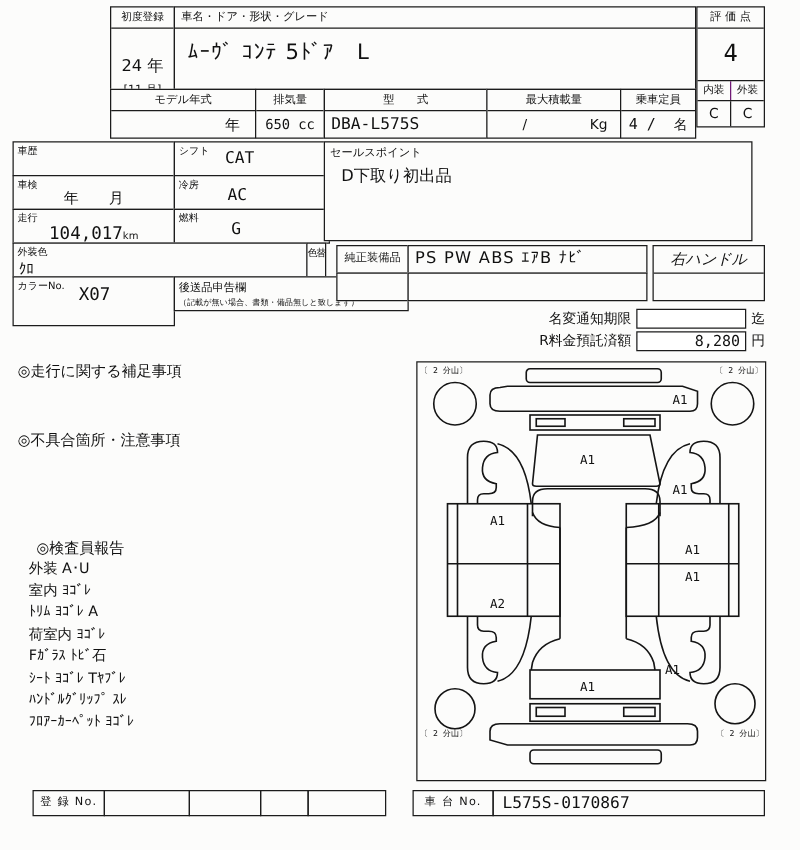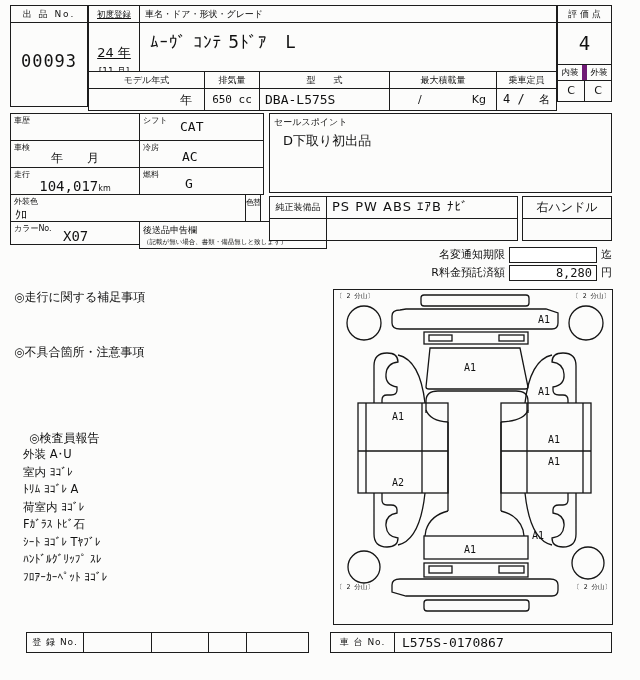--- a/index.html
+++ b/index.html
@@ -19,26 +19,22 @@
   .flexrow { display:flex; align-items:center; justify-content:flex-end; gap:4px; }
   .nlabel { font-size:11px; white-space:nowrap; }
   .nbox { width:88px; height:16px; border:1px solid #1c1c1c; background:#fff; font-size:12px; line-height:14px; text-align:right; padding-right:4px; }
   svg text { font-family:"DejaVu Sans Mono", "Liberation Mono", monospace; fill:#111; }
 </style>
 </head>
 <body>
 
 <div class="page">
 
-  <div class="box" style="left:10px; top:5px; width:78px; height:102px;">
-    <div class="clabel" style="letter-spacing:2px;">出 品 No.</div>
-    <div class="mono" style="text-align:center; font-size:17px; margin-top:28px; letter-spacing:1px;">00093</div>
-  </div>
-
-  <div class="box" style="left:88px; top:5px; width:52px; height:70px;text-decoration:underline;">
+
+  <div class="box" style="left:88px; top:5px; width:52px; height:70px;">
     <div class="clabel" style="font-size:8.5px;">初度登録</div>
     <div style="text-align:center; font-size:13px; margin-top:21px;">24 年</div>
     <div style="text-align:center; font-size:9px; margin-top:3px;">[11 月]</div>
   </div>
 
   <div class="box" style="left:139px; top:5px; width:418px; height:67px;">
     <div class="clabel" style="text-align:left; padding-left:5px;">車名・ドア・形状・グレード</div>
     <div style="font-size:17px; padding:9px 0 0 10px; white-space:nowrap; letter-spacing:1px;">ﾑｰｳﾞ ｺﾝﾃ 5ﾄﾞｱ　L</div>
   </div>
 
@@ -66,21 +62,21 @@
     <div style="display:flex; justify-content:space-between; font-size:12px; padding:3px 6px 0 6px;">
       <span class="mono" style="font-size:12px;">4 /</span>
       <span style="font-size:11px;">名</span>
     </div>
   </div>
 
   <div class="box" style="left:557px; top:5px; width:55px; height:97px;">
     <div class="clabel">評 価 点</div>
     <div style="height:42px; border-bottom:1px solid #1c1c1c; text-align:center; font-size:19px; line-height:40px;" class="mono">4</div>
     <div style="display:flex; height:16px; border-bottom:1px solid #1c1c1c;">
-      <div style="flex:1; border-right:5px solid #701a75; font-size:8.5px; text-align:center; line-height:15px;">内装</div>
+      <div style="flex:1; border-right:1px solid #701a75; font-size:8.5px; text-align:center; line-height:15px;">内装</div>
       <div style="flex:1; font-size:8.5px; text-align:center; line-height:15px;">外装</div>
     </div>
     <div style="display:flex; height:20px;">
       <div style="flex:1; border-right:1px solid #1c1c1c; font-size:11px; text-align:center; line-height:19px;">C</div>
       <div style="flex:1; font-size:11px; text-align:center; line-height:19px;">C</div>
     </div>
   </div>
 
   <div class="box" style="left:10px; top:113px; width:130px; height:28px;">
     <span class="slabel">車歴</span>
@@ -107,42 +103,42 @@
     <span class="slabel">燃料</span>
     <div class="mono" style="font-size:13px; position:absolute; left:45px; top:8px;">G</div>
   </div>
   <div class="box" style="left:10px; top:194px; width:236px; height:28px;">
     <span class="slabel">外装色</span>
     <div style="font-size:12px; position:absolute; left:4px; top:13px;">ｸﾛ</div>
   </div>
   <div class="box" style="left:245px; top:194px; width:16px; height:28px;">
     <div style="font-size:8px; text-align:center; margin-top:2px; letter-spacing:-1px;">色替</div>
   </div>
-  <div class="box" style="left:10px; top:221px; width:130px; height:24px;">
+  <div class="box" style="left:10px; top:221px; width:130px; height:40px;">
     <span class="slabel">カラーNo.</span>
     <div class="mono" style="font-size:14px; position:absolute; left:52px; top:6px;">X07</div>
   </div>
   <div class="box" style="left:139px; top:221px; width:188px; height:28px;">
     <div style="font-size:9px; padding:2px 0 0 3px;">後送品申告欄</div>
     <div style="font-size:6.5px; padding:1px 0 0 3px; white-space:nowrap;">（記載が無い場合、書類・備品無しと致します）</div>
   </div>
 
-  <div class="box" style="left:269px; top:113px; width:343px; height:80px;">
+  <div class="box" style="left:259px; top:113px; width:343px; height:80px;">
     <div style="font-size:9px; padding:2px 0 0 4px;">セールスポイント</div>
     <div style="font-size:13px; padding:3px 0 0 13px;">D下取り初出品</div>
   </div>
   <div class="box" style="left:269px; top:196px; width:58px; height:23px;">
     <div style="font-size:9px; text-align:center; line-height:21px;">純正装備品</div>
   </div>
   <div class="box" style="left:326px; top:196px; width:192px; height:23px;">
     <div style="font-size:13px; padding:2px 0 0 5px; letter-spacing:1px; white-space:nowrap;">PS PW ABS ｴｱB ﾅﾋﾞ</div>
   </div>
   <div class="box" style="left:269px; top:218px; width:58px; height:23px;"></div>
   <div class="box" style="left:326px; top:218px; width:192px; height:23px;"></div>
-  <div class="box" style="left:522px; top:196px; width:90px; height:45px;">
+  <div class="box" style="left:522px; top:196px; width:90px; height:45px;font-style:italic;">
     <div style="font-size:12px; text-align:center; line-height:21px; height:22px; border-bottom:1px solid #1c1c1c;">右ハンドル</div>
   </div>
 
   <div class="abs flexrow" style="left:370px; top:246px; width:242px; height:17px;">
     <span class="nlabel">名変通知期限</span>
     <span class="nbox mono"></span>
     <span class="nlabel">迄</span>
   </div>
   <div class="abs flexrow" style="left:370px; top:264px; width:242px; height:17px;">
     <span class="nlabel">R料金預託済額</span>

